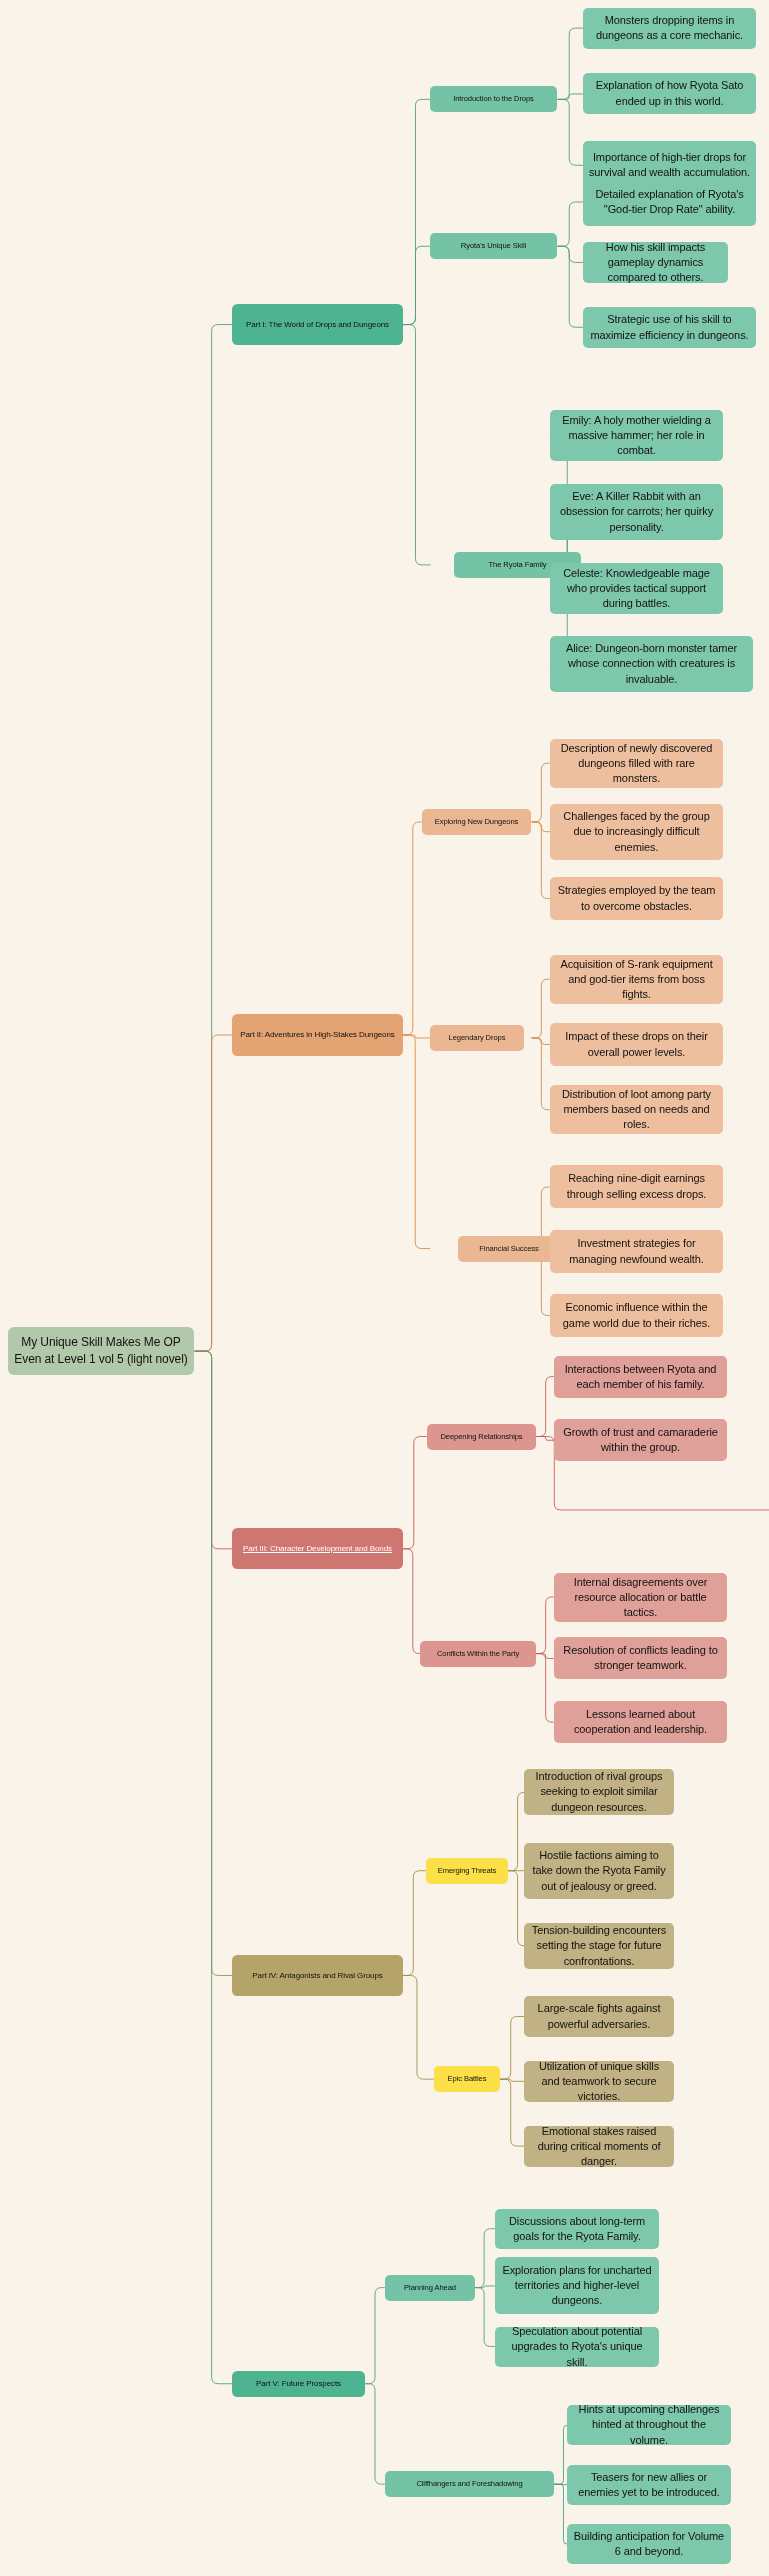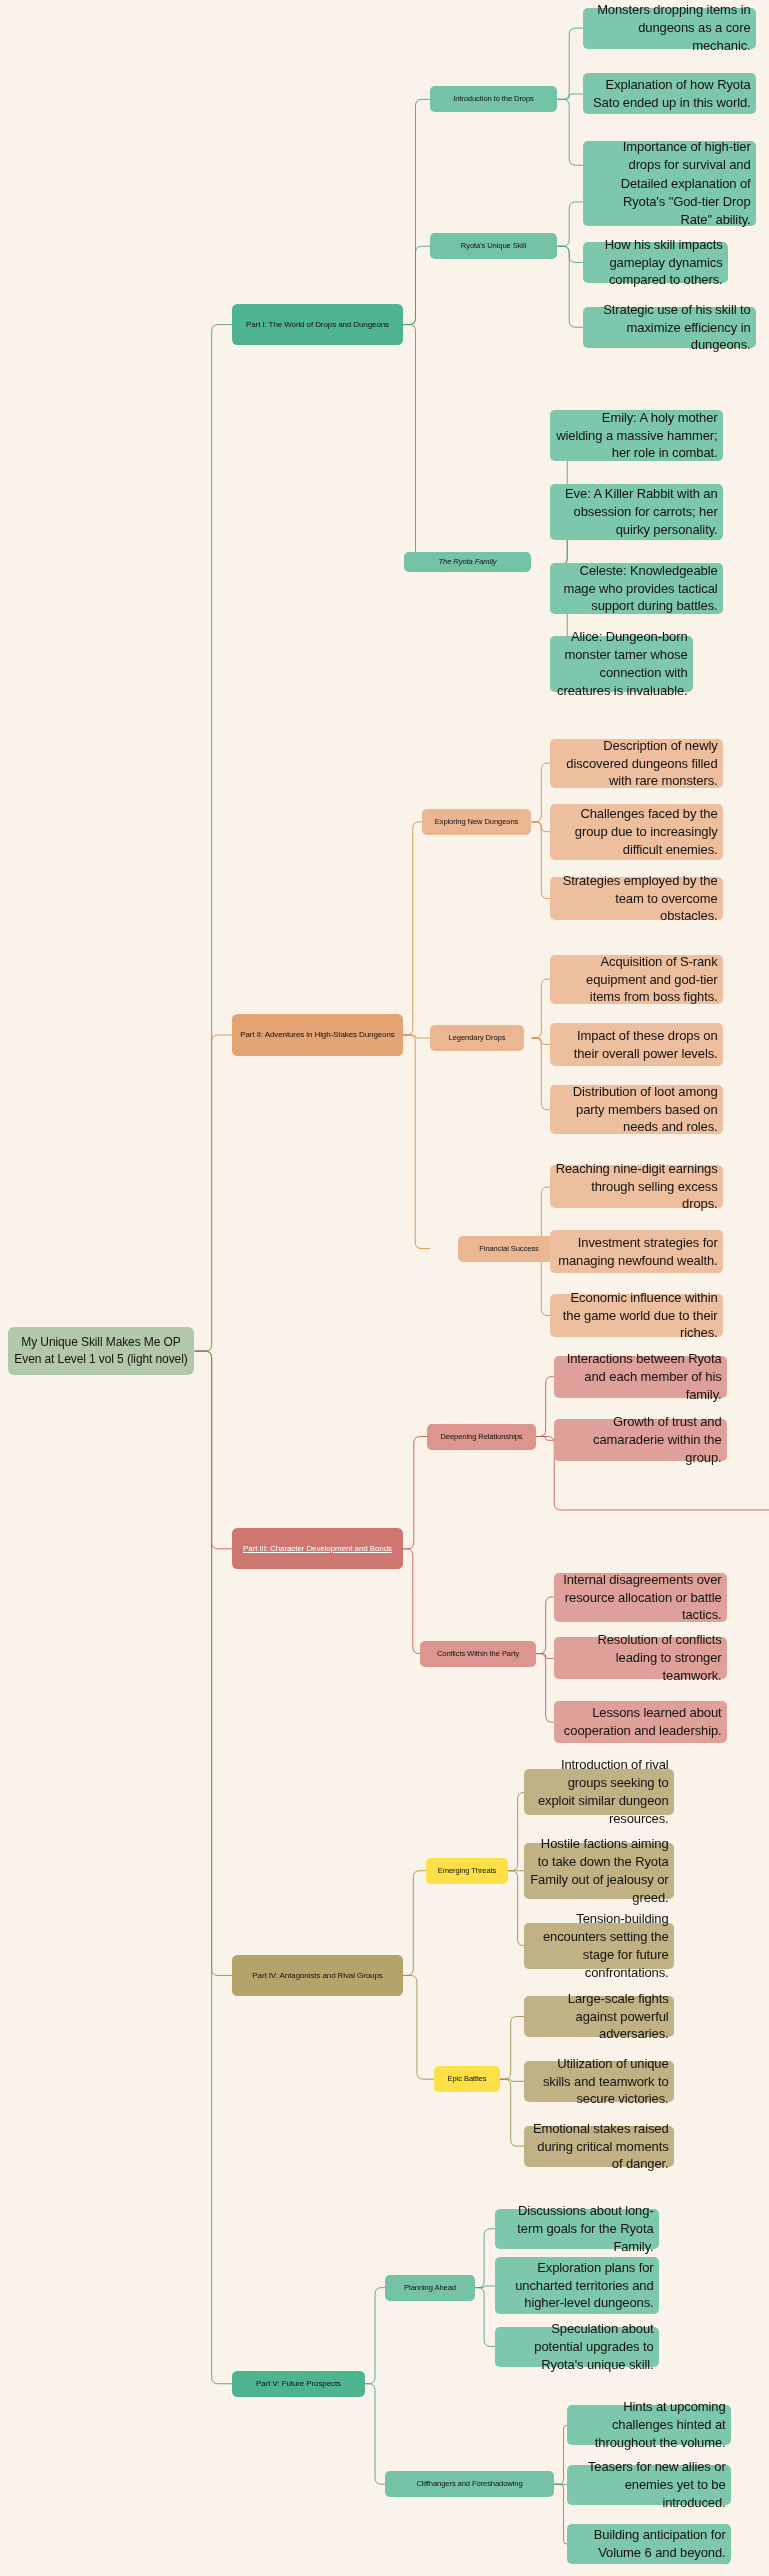--- a/index.html
+++ b/index.html
@@ -45,22 +45,21 @@
     border-radius: 6px;
   }
   .node.lvl2 {
     font-size: 8px;
     border-radius: 5.4px;
   }
   .node.lvl3 {
     font-size: 7.6px;
   }
   .node.leaf {
-    font-size: 13px;
-    text-align: right;
+    font-size: 11px;
   }
   .g-dark  { background: #4db391; }
   .g-mid   { background: #74c3a6; }
   .g-light { background: #7dc8ac; }
 
   .o-dark  { background: #e3a373; }
   .o-mid   { background: #eab792; }
   .o-light { background: #edbf9f; }
 
   .r-dark  { background: #cd7770; color: #ffffff; }
@@ -135,25 +134,25 @@
       <div class="node root " style="left: 8px; top: 1327px; width: 186px; height: 48px;">My Unique Skill Makes Me OP Even at Level 1 vol 5 (light novel)</div>
       <div class="node lvl2 g-dark" style="left: 232px; top: 304px; width: 171px; height: 41px;">Part I: The World of Drops and Dungeons</div>
       <div class="node lvl3 g-mid" style="left: 430px; top: 86px; width: 127px; height: 26px;">Introduction to the Drops</div>
       <div class="node leaf g-light" style="left: 583px; top: 7.6px; width: 173px; height: 41px;">Monsters dropping items in dungeons as a core mechanic.</div>
       <div class="node leaf g-light" style="left: 583px; top: 73px; width: 173px; height: 41px;">Explanation of how Ryota Sato ended up in this world.</div>
       <div class="node leaf g-light" style="left: 583px; top: 141px; width: 173px; height: 48px;">Importance of high-tier drops for survival and wealth accumulation.</div>
       <div class="node lvl3 g-mid" style="left: 430px; top: 233px; width: 127px; height: 26px;">Ryota's Unique Skill</div>
       <div class="node leaf g-light" style="left: 583px; top: 178px; width: 173px; height: 48px;">Detailed explanation of Ryota's "God-tier Drop Rate" ability.</div>
       <div class="node leaf g-light" style="left: 583px; top: 242px; width: 145px; height: 41px;">How his skill impacts gameplay dynamics compared to others.</div>
       <div class="node leaf g-light" style="left: 583px; top: 307px; width: 173px; height: 41px;">Strategic use of his skill to maximize efficiency in dungeons.</div>
-      <div class="node lvl3 g-mid" style="left: 404px; top: 552px; width: 127px; height: 20px; font-style: italic;">The Ryota Family</div>
+      <div class="node lvl3 g-mid" style="left: 454px; top: 552px; width: 127px; height: 26px;">The Ryota Family</div>
       <div class="node leaf g-light" style="left: 550px; top: 410px; width: 173px; height: 51px;">Emily: A holy mother wielding a massive hammer; her role in combat.</div>
       <div class="node leaf g-light" style="left: 550px; top: 484px; width: 173px; height: 56px;">Eve: A Killer Rabbit with an obsession for carrots; her quirky personality.</div>
       <div class="node leaf g-light" style="left: 550px; top: 563px; width: 173px; height: 51px;">Celeste: Knowledgeable mage who provides tactical support during battles.</div>
-      <div class="node leaf g-light" style="left: 550px; top: 636px; width: 143px; height: 56px;">Alice: Dungeon-born monster tamer whose connection with creatures is invaluable.</div>
+      <div class="node leaf g-light" style="left: 550px; top: 636px; width: 203px; height: 56px;">Alice: Dungeon-born monster tamer whose connection with creatures is invaluable.</div>
       <div class="node lvl2 o-dark" style="left: 232px; top: 1014px; width: 171px; height: 42px;">Part II: Adventures in High-Stakes Dungeons</div>
       <div class="node lvl3 o-mid" style="left: 422px; top: 809px; width: 109px; height: 26px;">Exploring New Dungeons</div>
       <div class="node leaf o-light" style="left: 550px; top: 739px; width: 173px; height: 49px;">Description of newly discovered dungeons filled with rare monsters.</div>
       <div class="node leaf o-light" style="left: 550px; top: 804px; width: 173px; height: 56px;">Challenges faced by the group due to increasingly difficult enemies.</div>
       <div class="node leaf o-light" style="left: 550px; top: 877px; width: 173px; height: 43px;">Strategies employed by the team to overcome obstacles.</div>
       <div class="node lvl3 o-mid" style="left: 430px; top: 1025px; width: 94px; height: 26px;">Legendary Drops</div>
       <div class="node leaf o-light" style="left: 550px; top: 955px; width: 173px; height: 49px;">Acquisition of S-rank equipment and god-tier items from boss fights.</div>
       <div class="node leaf o-light" style="left: 550px; top: 1023px; width: 173px; height: 43px;">Impact of these drops on their overall power levels.</div>
       <div class="node leaf o-light" style="left: 550px; top: 1085px; width: 173px; height: 49px;">Distribution of loot among party members based on needs and roles.</div>
       <div class="node lvl3 o-mid" style="left: 430px; top: 1236px; width: 102px; height: 26px; margin-left: 28px;">Financial Success</div>

